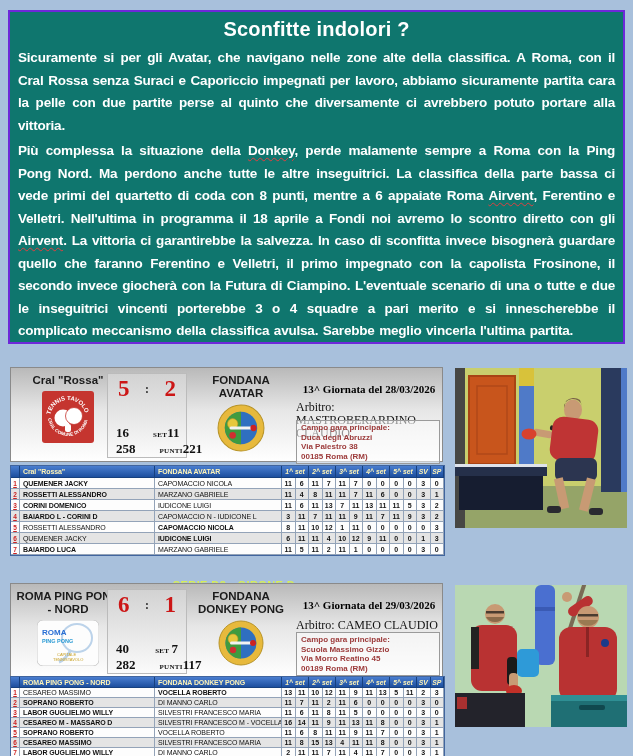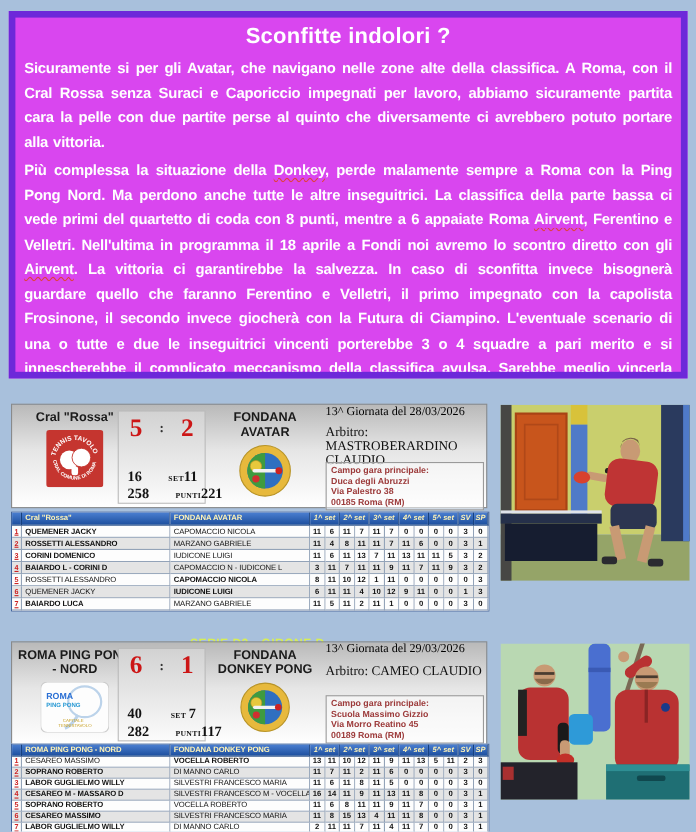--- a/index.html
+++ b/index.html
@@ -4,21 +4,21 @@
 <style>
   html,body{margin:0;padding:0;}
   body{
     width:633px;height:756px;position:relative;overflow:hidden;
     background:#a8c0dc;
     font-family:"Liberation Sans",sans-serif;
   }
   
   .article{
     position:absolute;left:8px;top:10px;width:617px;height:334px;
-    box-sizing:border-box;background:#d946ef;border:6px solid #6d28d9;
+    box-sizing:border-box;background:#0f766e;border:2px solid #6d28d9;
     color:#ffffff;padding:2px 8px 6px 8px;overflow:hidden;
   }
   .article-title{
     text-align:center;font-size:20px;font-weight:bold;margin:4px 0 6px 0;
     letter-spacing:0.2px;
   }
   .article-p{
     font-size:13.5px;font-weight:bold;line-height:22.5px;text-align:justify;
     margin:0 0 3px 0;letter-spacing:-0.2px;word-spacing:1px;
   }
@@ -48,21 +48,21 @@
     font-family:"Liberation Serif",serif;
   }
   .bigscore{display:flex;justify-content:space-between;align-items:center;padding:2px 10px 0 10px;}
   .bigscore .num{font-size:23px;font-weight:bold;color:#cc1616;}
   .bigscore .colon{font-size:12px;font-weight:bold;color:#333;}
   .srow{display:flex;justify-content:space-between;align-items:baseline;padding:0 8px;}
   .srow.first{margin-top:auto;}
   .srow .v{font-size:13px;font-weight:bold;color:#111;}
   .srow .lbl{font-size:7px;font-weight:bold;color:#111;letter-spacing:0.3px;margin-left:24px;}
   .minfo{position:absolute;left:285px;top:0;width:146px;height:95px;font-family:"Liberation Serif",serif;}
-  .giornata{margin-top:0;text-align:left;font-size:11px;font-weight:normal;color:#000;}
+  .giornata{margin-top:15px;text-align:center;font-size:11px;font-weight:bold;color:#000;}
   .arbitro{margin-top:6px;font-size:12px;color:#111;line-height:13px;}
   .campo{
     position:absolute;left:0;top:52px;right:2px;border:1px solid #9a9a9a;
     background:rgba(252,252,252,0.55);padding:2px 4px;
     font-family:"Liberation Sans",sans-serif;
     font-size:8px;font-weight:bold;color:#9c3a3a;line-height:9.5px;
   }
   #card2 .campo{top:48px;}
   #card2 .arbitro{margin-top:8px;}
   

